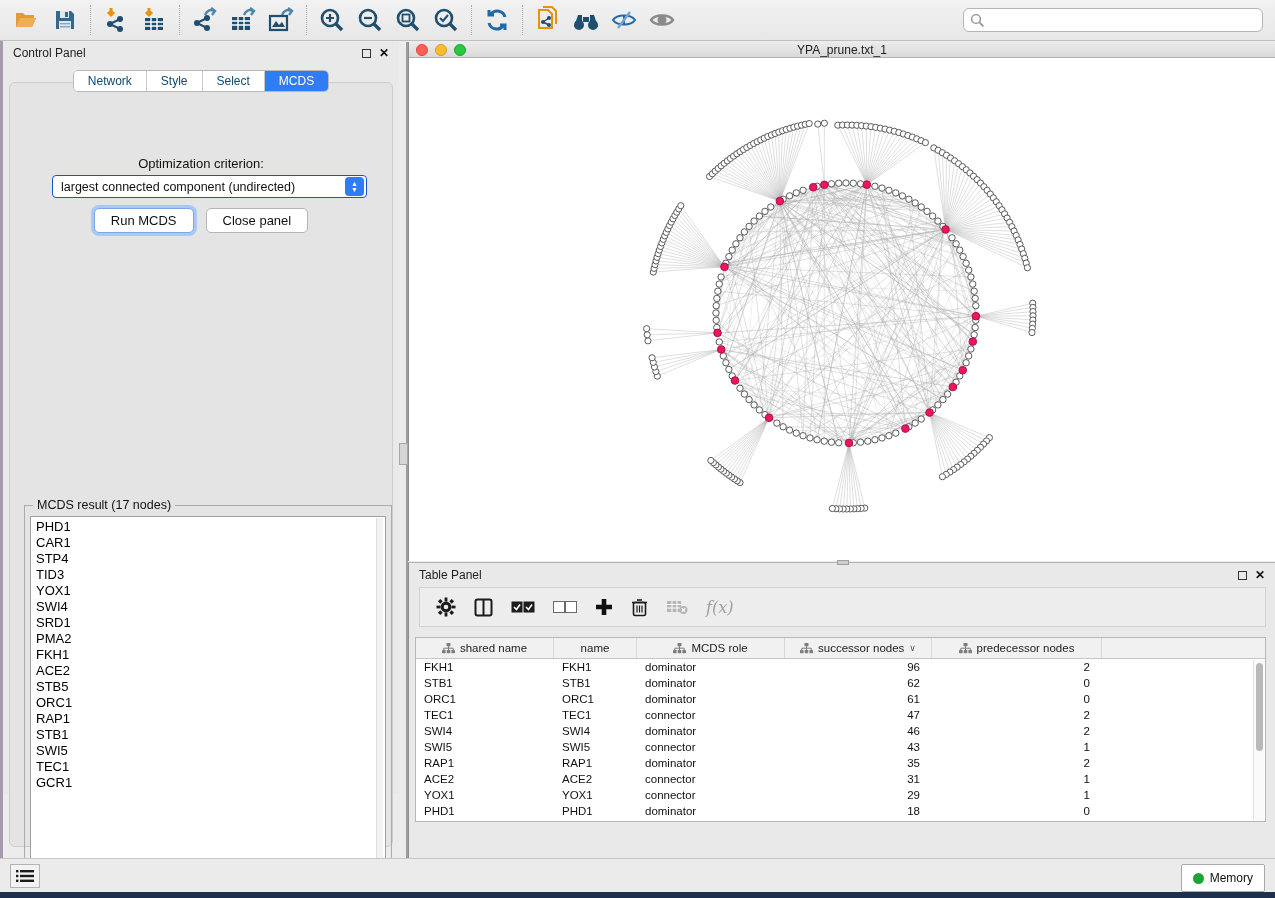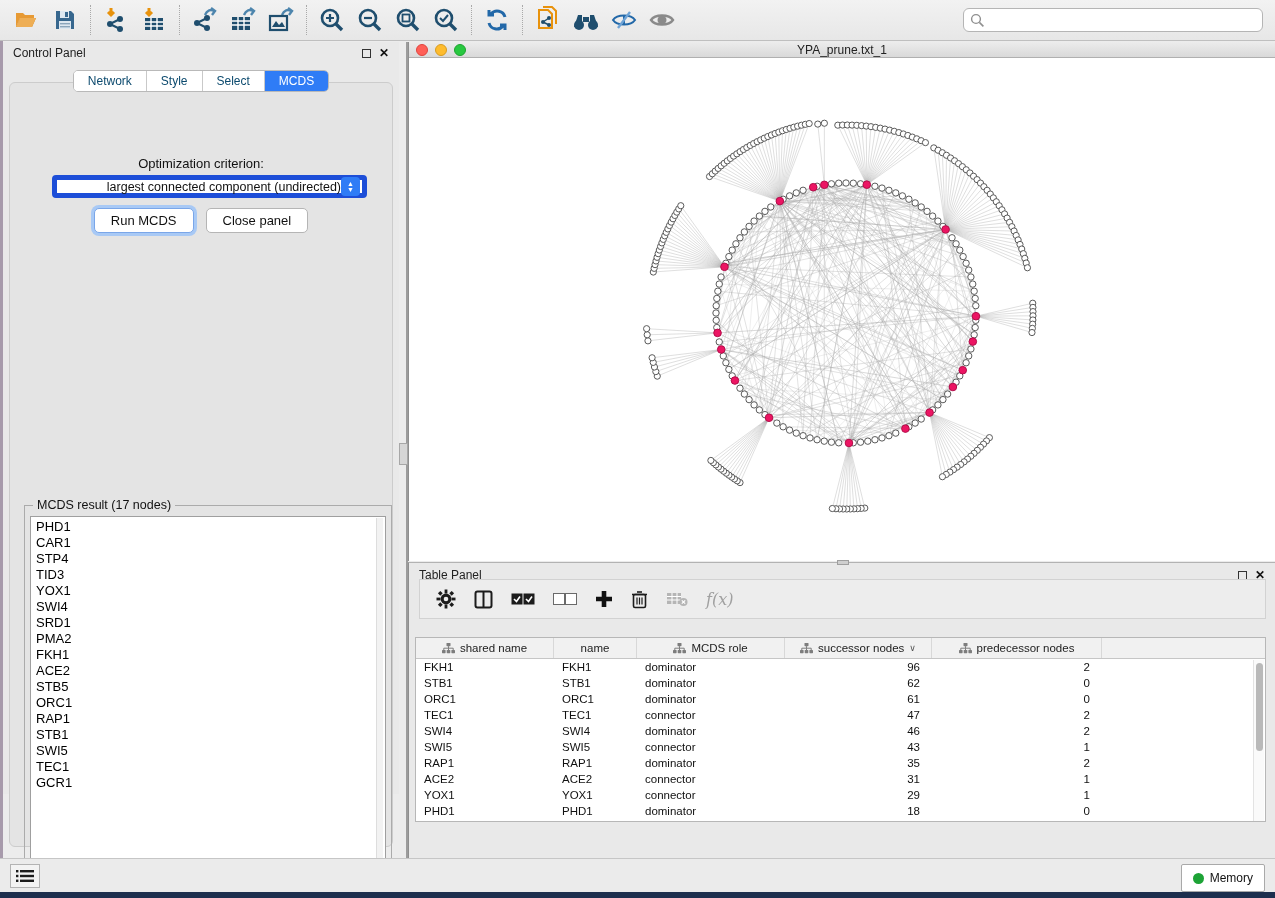--- a/index.html
+++ b/index.html
@@ -32,21 +32,21 @@
     background:#e4e4e4; border:1px solid #cicaca; border:1px solid #cccccc; border-radius:6px;padding-left:6px; }
 
   .cp-tabs { position:absolute; left:0; top:28px; width:100%; display:flex; justify-content:center; z-index:3; }
   .seg { display:flex; border:1px solid #b9b9b9; border-radius:5px; overflow:hidden; background:#fff; }
   .seg .seg-btn { padding:3px 14px; font-size:12px; background:#fff; border-right:1px solid #c9c9c9; color:#0c4a6e; }
   .seg .seg-btn:last-child { border-right:none; }
   .seg .seg-btn.active { background:#2f7cf6; color:#fff; }
 
   .opt-label { position:absolute; left:0; top:73px; width:100%; text-align:center; font-size:13px; color:#111; }
   .opt-select { position:absolute; left:42px; top:92px; width:315px; height:23px; background:#fff;
-    border:5px solid #1d4ed8; border-radius:4px; display:flex; align-items:center;text-align:right; }
+    border:1px solid #1d4ed8; border-radius:4px; display:flex; align-items:center; }
   .opt-select .val { flex:1; padding-left:8px; font-size:12.5px; white-space:nowrap; }
   .opt-stepper { width:19px; height:19px; margin-right:2px; background:#2f7cf6; border-radius:4px;
     display:flex; flex-direction:column; align-items:center; justify-content:center; color:#fff; }
   .opt-stepper span { font-size:7px; line-height:6px; }
 
   .cp-buttons { position:absolute; left:0; top:125px; width:100%; display:flex; justify-content:center; gap:12px; }
   .mac-btn { background:#fff; border:1px solid #b5b5b5; border-radius:5px; padding:4px 16px; font-size:13px; color:#111; }
   .mac-btn.focused { box-shadow:0 0 0 3px #a8c9f5; border-color:#7aa6e8; }
 
   .mcds-fieldset { position:absolute; left:14px; top:422px; width:368px; height:372px;
@@ -69,21 +69,21 @@
   .tl.yellow{ background:#febc2e; border:1px solid #d89c20;}
   .tl.green{ background:#28c840; border:1px solid #1da32f;}
   .net-title { position:absolute; left:0; right:0; text-align:center; font-size:12px; color:#222; }
   .net-canvas { position:relative; width:865px; height:497px; background:#fff; }
 
   
   .table-panel { position:absolute; left:408px; top:562px; width:867px; height:296px; background:#e9e9e9;
     border-left:1px solid #8f8f8f; border-top:1px solid #b3b3b3; }
   .tp-splitter-handle { position:absolute; left:428px; top:-3px; width:12px; height:5px; background:#cfcfcf; border:1px solid #9f9f9f; }
   .tp-header { height:24px; display:flex; align-items:center; padding:0 10px; }
-  .tp-toolbar { position:absolute; left:10px; top:16px; width:847px; height:40px; background:#ededed;
+  .tp-toolbar { position:absolute; left:10px; top:24px; width:847px; height:40px; background:#ededed;
     border:1px solid #d2d2d2; display:flex; align-items:center; gap:18px; padding-left:16px; }
   .tp-tool { display:flex; align-items:center; justify-content:center; }
   .fx { font-family:"DejaVu Serif", serif; font-style:italic; font-size:16px; color:#a0a0a0; }
 
   .node-table { position:absolute; left:6px; top:74px; width:851px; height:185px; background:#fff; border:1px solid #b7b7b7; overflow:hidden; }
   .nt-header { display:flex; height:21px; background:#f1f1f1; border-bottom:1px solid #c6c6c6; }
   .nt-hcell { display:flex; align-items:center; justify-content:center; gap:5px; border-right:1px solid #d8d8d8;
     font-size:11.5px; color:#222; position:relative; }
   .sort-chev { font-size:9px; color:#555; }
   .nt-row { display:flex; height:16px; }

